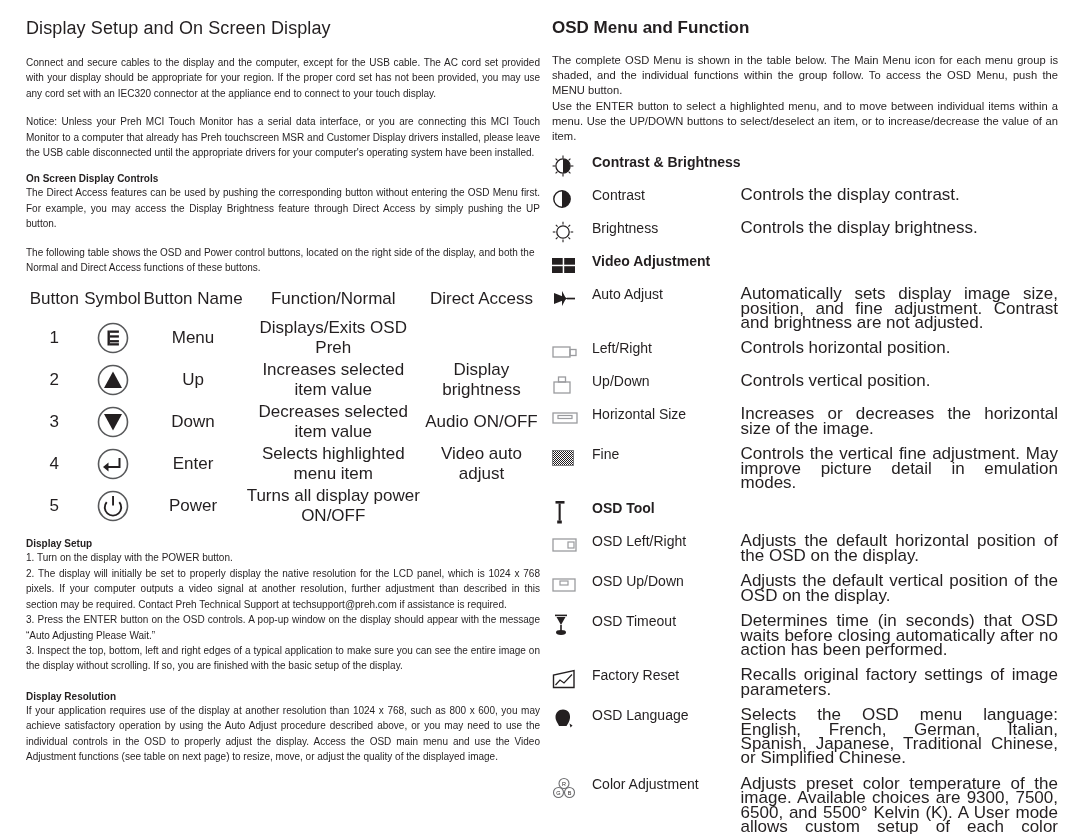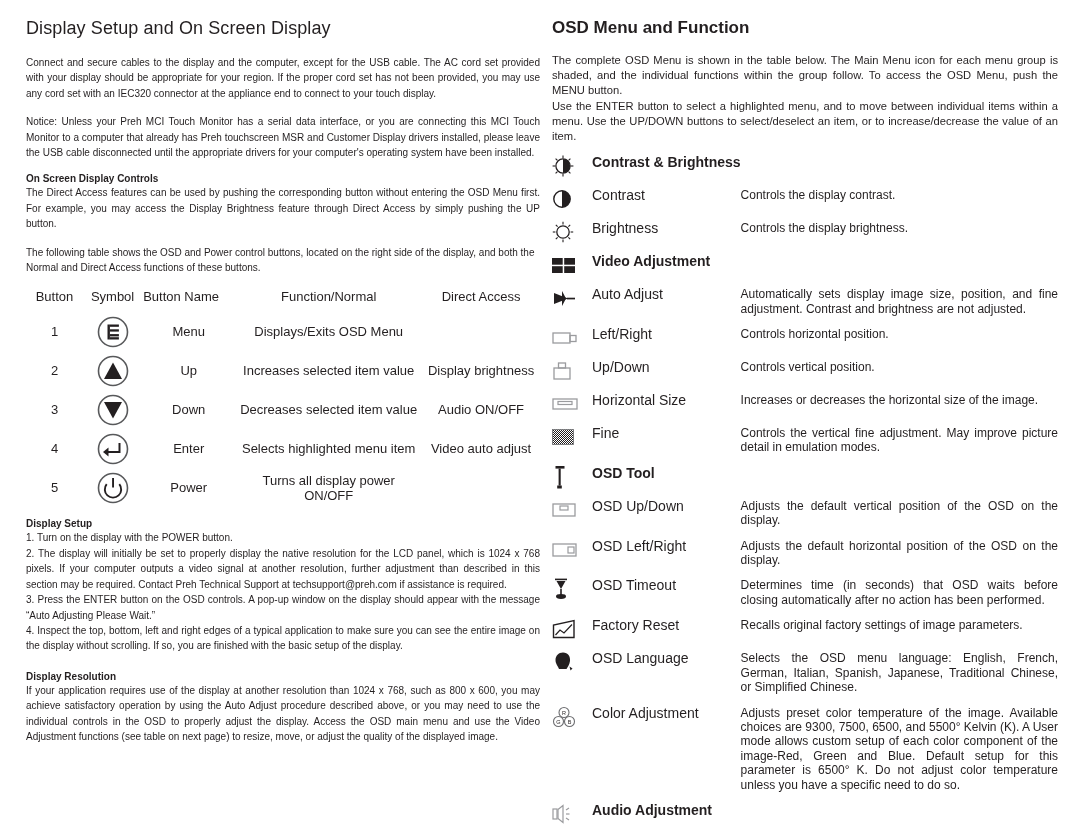--- a/index.html
+++ b/index.html
@@ -64,21 +64,21 @@
     font-size: 11.2px;
     line-height: 15.2px;
     margin: 0 0 0 0;
     text-align: justify;
   }
 
   
   .btn-table {
     width: 514px;
     border-collapse: collapse;
-    font-size: 13px;
+    font-size: 17px;
     margin-top: 12px;
   }
   .btn-table th {
     font-weight: normal;
     padding-bottom: 8px;
     white-space: nowrap;
   }
   .btn-table td {
     height: 37px;
     vertical-align: middle;
@@ -112,21 +112,21 @@
   }
   .osd-row-label {
     width: 125px;
     font-size: 14px;
     line-height: 14px;
     padding-top: 2px !important;
     white-space: nowrap;
     margin-top: 25px;
   }
   .osd-row-desc {
-    font-size: 12px;
+    font-size: 17px;
     line-height: 14.4px;
     text-align: justify;
     padding-top: 2px !important;
   }
   .osd-group .osd-row-label {
     font-weight: bold;
   }
   .osd-cellpad td { padding-bottom: 9px !important; }
 
   .icon-box {
@@ -175,21 +175,21 @@
                 <circle cx="17" cy="17" r="14.5" fill="none" stroke="#58595b" stroke-width="1.6"></circle>
                 <rect x="11.5" y="9.5" width="2.4" height="15" fill="#231f20"></rect>
                 <rect x="13.9" y="9.5" width="9" height="2.3" fill="#231f20"></rect>
                 <rect x="13.9" y="14.3" width="9" height="2.3" fill="#231f20"></rect>
                 <rect x="13.9" y="19.1" width="9" height="2.3" fill="#231f20"></rect>
                 <rect x="13.9" y="22.2" width="9" height="2.3" fill="#231f20"></rect>
               </svg>
             </div>
           </td>
           <td>Menu</td>
-          <td>Displays/Exits OSD Menu</td>
+          <td>Displays/Exits OSD Preh</td>
           <td></td>
         </tr>
 
         <tr>
           <td>2</td>
           <td>
             <div class="sym-wrap">
               <svg width="34" height="34" viewBox="0 0 34 34">
                 <circle cx="17" cy="17" r="14.5" fill="none" stroke="#58595b" stroke-width="1.6"></circle>
                 <polygon points="17,8.5 26,25 8,25" fill="#231f20"></polygon>
@@ -249,21 +249,21 @@
         </tr>
       </tbody>
     </table>
 
     <div style="height:11px"></div>
 
     <h3 class="sub-title">Display Setup</h3>
     <p class="body-text tight no-just">1. Turn on the display with the POWER button.</p>
     <p class="body-text tight">2. The display will initially be set to properly display the native resolution for the LCD panel, which is 1024 x 768 pixels. If your computer outputs a video signal at another resolution, further adjustment than described in this section may be required. Contact Preh Technical Support at techsupport@preh.com if assistance is required.</p>
     <p class="body-text tight">3. Press the ENTER button on the OSD controls. A pop-up window on the display should appear with the message “Auto Adjusting Please Wait.”</p>
-    <p class="body-text">4. Inspect the top, bottom, left and right edges of a typical application to make sure you can see the entire image on the display without scrolling. If so, you are finished with the basic setup of the display.</p>
+    <p class="body-text">3. Inspect the top, bottom, left and right edges of a typical application to make sure you can see the entire image on the display without scrolling. If so, you are finished with the basic setup of the display.</p>
 
     <div style="height:4px"></div>
 
     <h3 class="sub-title">Display Resolution</h3>
     <p class="body-text">If your application requires use of the display at another resolution than 1024 x 768, such as 800 x 600, you may achieve satisfactory operation by using the Auto Adjust procedure described above, or you may need to use the individual controls in the OSD to properly adjust the display. Access the OSD main menu and use the Video Adjustment functions (see table on next page) to resize, move, or adjust the quality of the displayed image.</p>
   </div>
 
   <div class="col-right">
 
     <div class="right-title">OSD Menu and Function</div>
@@ -428,41 +428,41 @@
               </svg>
             </div>
           </td>
           <td class="osd-row-label">OSD Tool</td>
           <td class="osd-row-desc"></td>
         </tr>
 
         <tr class="osd-cellpad">
           <td class="osd-row-icon">
             <div class="icon-box">
+              <svg width="26" height="16" viewBox="0 0 26 16">
+                <rect x="1" y="2" width="23" height="12" fill="none" stroke="#9a9b9e" stroke-width="1.3"></rect>
+                <rect x="16" y="5" width="6" height="6" fill="none" stroke="#9a9b9e" stroke-width="1.2"></rect>
+              </svg>
+            </div>
+          </td>
+          <td class="osd-row-label">OSD Left/Right</td>
+          <td class="osd-row-desc">Adjusts the default horizontal position of the OSD on the display.</td>
+        </tr>
+
+        <tr class="osd-cellpad">
+          <td class="osd-row-icon">
+            <div class="icon-box">
               <svg width="24" height="16" viewBox="0 0 24 16">
                 <rect x="1" y="2" width="22" height="12" fill="none" stroke="#9a9b9e" stroke-width="1.3"></rect>
                 <rect x="8" y="4" width="8" height="4" fill="none" stroke="#9a9b9e" stroke-width="1.2"></rect>
               </svg>
             </div>
           </td>
           <td class="osd-row-label">OSD Up/Down</td>
           <td class="osd-row-desc">Adjusts the default vertical position of the OSD on the display.</td>
-        </tr>
-
-        <tr class="osd-cellpad">
-          <td class="osd-row-icon">
-            <div class="icon-box">
-              <svg width="26" height="16" viewBox="0 0 26 16">
-                <rect x="1" y="2" width="23" height="12" fill="none" stroke="#9a9b9e" stroke-width="1.3"></rect>
-                <rect x="16" y="5" width="6" height="6" fill="none" stroke="#9a9b9e" stroke-width="1.2"></rect>
-              </svg>
-            </div>
-          </td>
-          <td class="osd-row-label">OSD Left/Right</td>
-          <td class="osd-row-desc">Adjusts the default horizontal position of the OSD on the display.</td>
         </tr>
 
         <tr class="osd-cellpad">
           <td class="osd-row-icon">
             <div class="icon-box">
               <svg width="18" height="22" viewBox="0 0 18 22">
                 <rect x="3" y="0.6" width="12" height="1.6" fill="#231f20"></rect>
                 <path d="M4.5 3 L13.5 3 L9 11 Z" fill="#231f20"></path>
                 <rect x="8.2" y="11" width="1.6" height="6" fill="#231f20"></rect>
                 <ellipse cx="9" cy="18.5" rx="5" ry="2.4" fill="#231f20"></ellipse>

